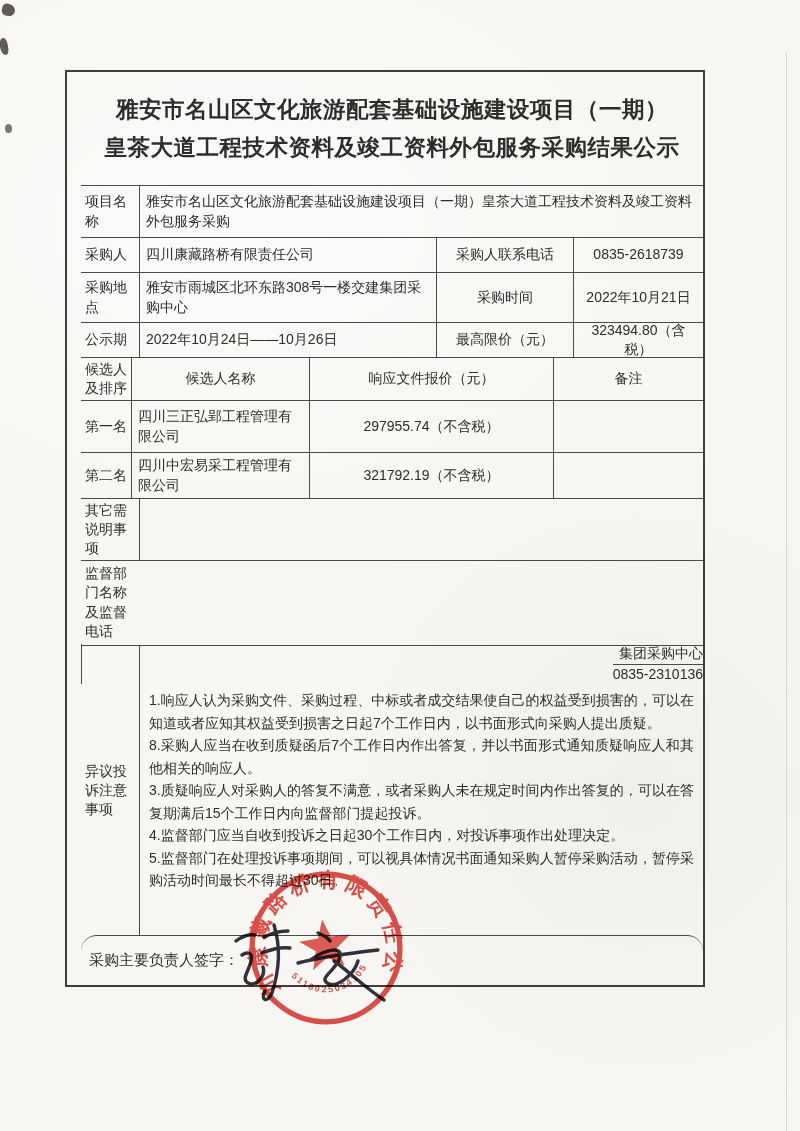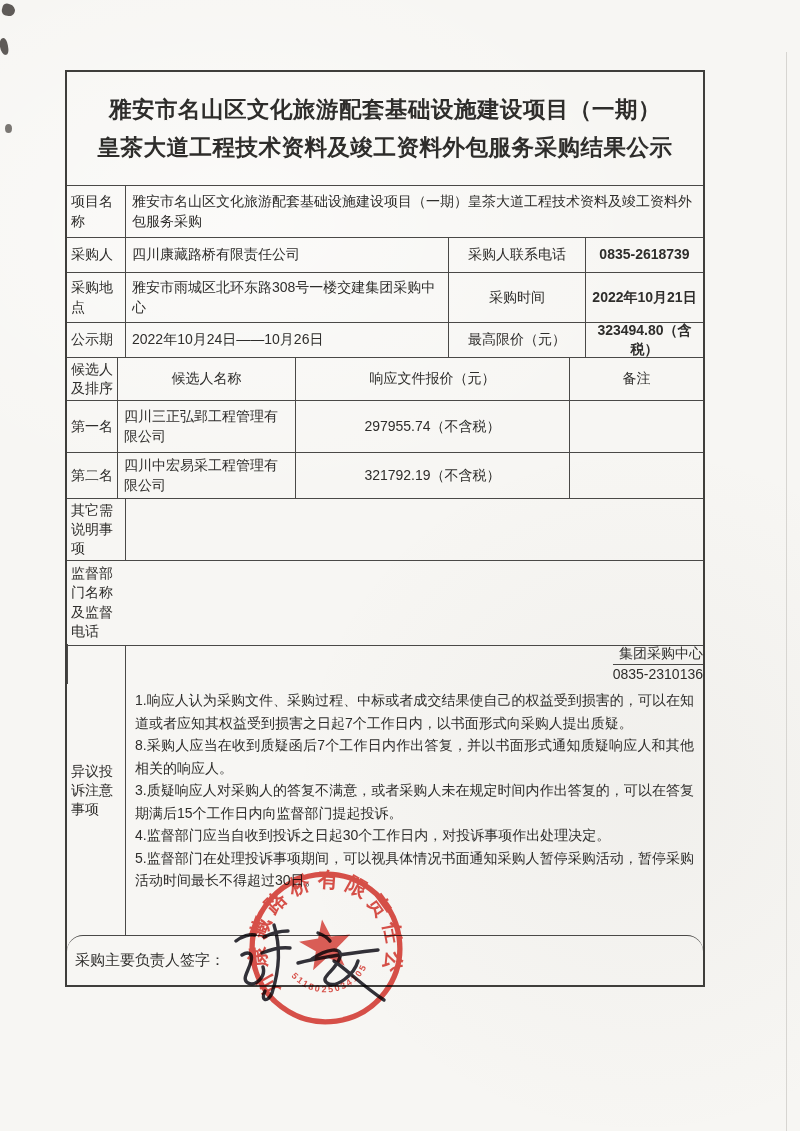--- a/index.html
+++ b/index.html
@@ -17,55 +17,55 @@
       radial-gradient(ellipse 500px 500px at 80% 70%, rgba(120,115,105,.05), transparent 70%);
   }
   .edge-line{position:absolute;left:786px;top:52px;width:1px;height:1079px;background:#d7d5d1;}
   .speck{position:absolute;background:#44403c;opacity:.85;}
   .speck1{left:2px;top:4px;width:13px;height:12px;border-radius:40% 60% 55% 45%;transform:rotate(15deg);}
   .speck2{left:0;top:38px;width:8px;height:17px;border-radius:50% 50% 40% 60%;transform:rotate(-8deg);}
   .speck3{left:5px;top:124px;width:7px;height:9px;border-radius:50%;opacity:.7;}
 
   .tbl{
     position:absolute;left:65px;top:70px;width:640px;
-    border:2px solid #3f3e3b;box-sizing:border-box;
+    border:2px solid #3f3e3b;box-sizing:border-box;padding-left:14px;
   }
   .row{display:flex;box-sizing:border-box;border-top:1.5px solid #4a4947;align-items:stretch;}
   .row:first-child{border-top:none;}
   .cell{
     box-sizing:border-box;border-left:1.5px solid #4a4947;
     display:flex;align-items:center;
     padding:3px 6px;font-size:14px;line-height:1.38;
   }
   .cell:first-child{border-left:none;}
   .label{width:58px;flex:none;padding:3px 4px;word-break:break-all;}
   .grow{flex:1;}
   .mid{width:137px;flex:none;justify-content:center;text-align:center;}
-  .last{width:118px;flex:none;justify-content:center;text-align:center;font-weight:bold;}
+  .last{width:130px;flex:none;justify-content:center;text-align:center;}
   .center{justify-content:center;text-align:left;}
 
   .title-row{height:113px;}
   .title-cell{flex:1;flex-direction:column;justify-content:center;
     font-weight:bold;font-size:22.5px;line-height:38px;letter-spacing:.5px;text-align:center;}
   .r-project{height:52px;}
   .r-purchaser{height:35px;}
   .r-location{height:50px;}
   .r-publicity{height:35px;}
   .r-candhead{height:43px;font-weight:normal;}
   .r-cand1{height:52px;}
   .r-cand2{height:46px;}
   .r-other{height:62px;}
   .r-superv{height:85px;flex-direction:column;}
   .r-complaint{height:290px;}
   .r-sign{height:50px;border-radius:16px;}
 
   .rank{width:50px;flex:none;justify-content:center;text-align:center;padding:2px 3px;word-break:break-all;}
   .cname{width:178px;flex:none;}
   .price{flex:1;justify-content:center;text-align:center;}
-  .remark{width:134px;flex:none;}
+  .remark{width:150px;flex:none;}
 
   .sup-wrap{flex:1;display:flex;flex-direction:column;padding:0;align-items:flex-end;}
   .sup-sub{flex:1;display:flex;align-items:center;justify-content:center;font-size:14px;}
   .sup-sub + .sup-sub{border-top:1.5px solid #4a4947;}
 
   .complaint-content{flex:1;flex-direction:column;justify-content:center;align-items:stretch;padding:10px 9px;}
   .complaint-content p{margin:0;font-size:14px;line-height:22.5px;text-align:justify;}
 
   .sign-cell{flex:1;padding-left:8px;font-size:15px;}
 

